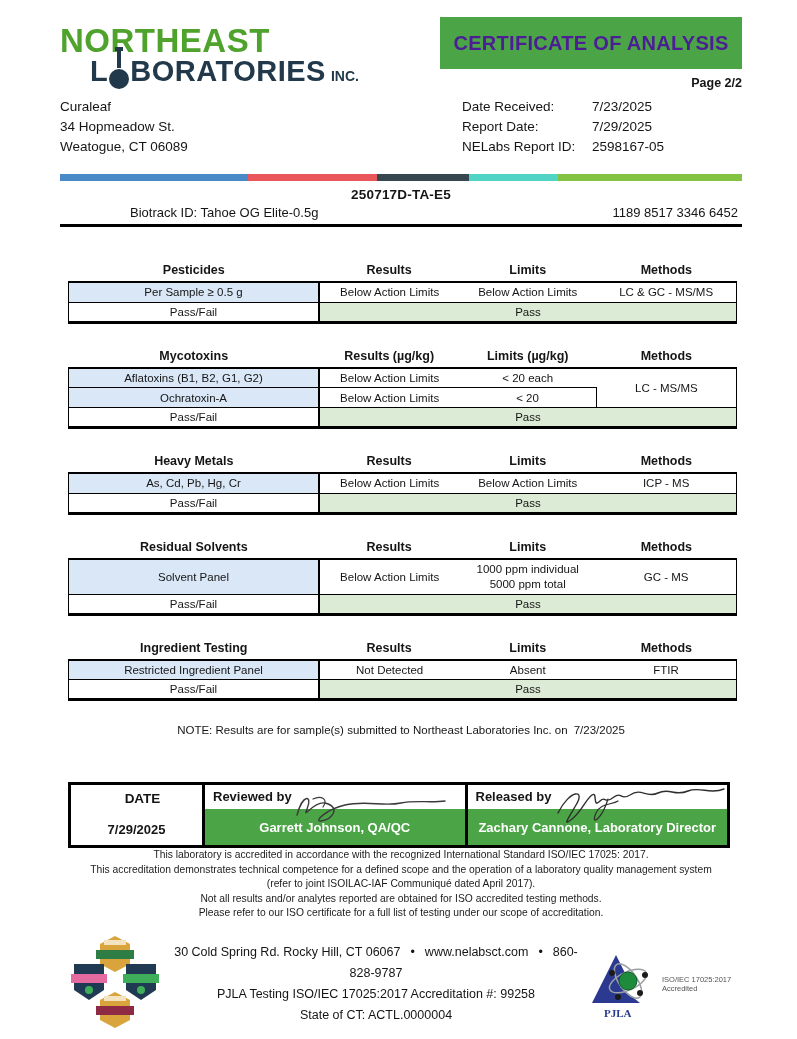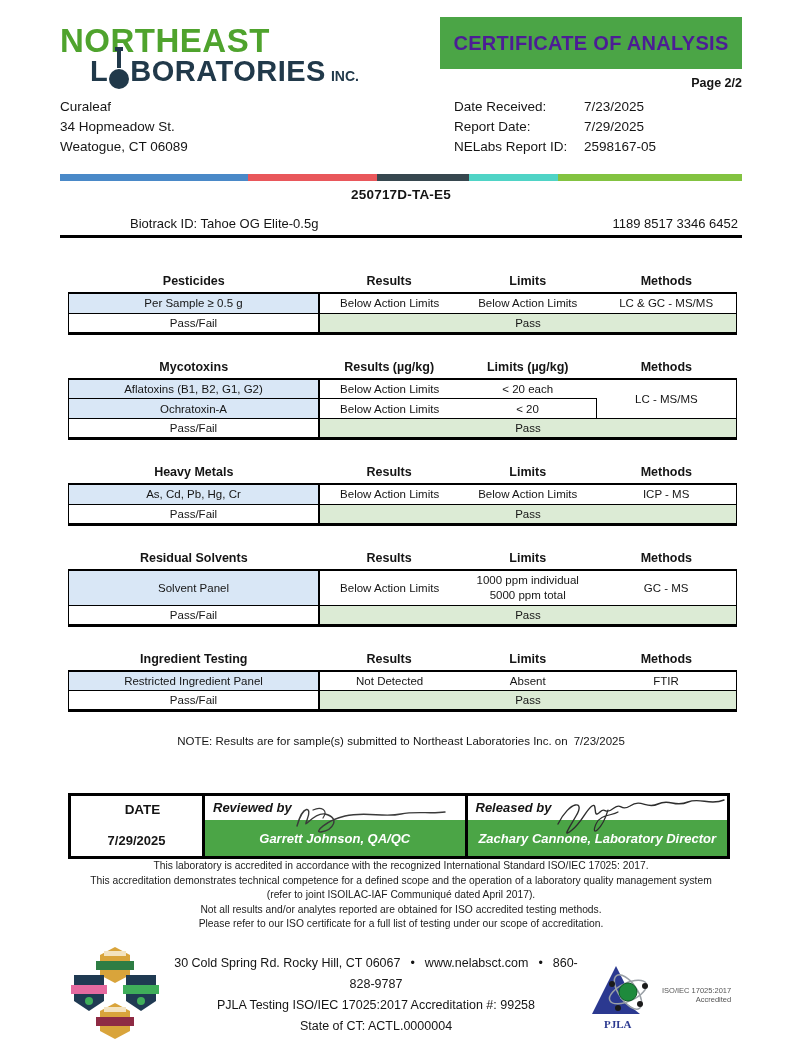--- a/index.html
+++ b/index.html
@@ -18,28 +18,28 @@
 
   .banner-col { width:302px; }
   .banner { height:52px; margin-top:5px; display:flex; align-items:center; justify-content:center; }
   .banner-title { color:#4c1d95; font-size:20px; font-weight:bold; letter-spacing:.3px; }
   .page-label { text-align:right; font-size:12.5px; font-weight:bold; margin-top:7px; }
 
   .header-bottom { display:flex; justify-content:space-between; margin-top:6px; }
   .client div { font-size:13.5px; line-height:20px; }
   .meta { width:288px; }
   .meta-row { display:flex; font-size:13.5px; line-height:20px; }
-  .meta-label { width:130px; }
+  .meta-label { width:130px;margin-left:8px; }
   .meta-value { }
 
   
   .stripe { display:flex; height:7px; margin-top:17px; }
   .stripe-seg { height:100%; }
   .sample-id { text-align:center; font-size:13.5px; font-weight:bold; margin-top:6px; letter-spacing:.2px; }
-  .biotrack-row { display:flex; justify-content:space-between; font-size:13px; margin-top:14px;
+  .biotrack-row { display:flex; justify-content:space-between; font-size:13px; margin-top:3px;
                   padding:0 4px 0 70px; }
   .thick-rule { height:3px; background:#000; margin-top:4px; }
 
   
   .tables-wrap { margin:34px 5px 0 8px; }
   table.coa { width:100%; border-collapse:collapse; border-bottom:3px solid #000; margin-bottom:23px; table-layout:fixed; }
   table.coa th { font-size:12.5px; font-weight:bold; border-bottom:2px solid #000; padding:2px 4px 4px; }
   table.coa td { font-size:11.5px; text-align:center; padding:2px 4px; height:20px; }
   td.analyte { background:#D9E7F6; border:1.4px solid #000; border-right:2px solid #000; }
   td.val { border-top:1.4px solid #000; border-bottom:1.4px solid #000; }
@@ -50,21 +50,21 @@
 
   
   .note { text-align:center; font-size:11.5px; margin-top:16px; }
   .note .date { margin-left:6px; }
 
   
   .sig-box { display:flex; border:3px solid #000; margin:46px 12px 0 8px; height:66px; }
   .sig-date { width:134px; border-right:3px solid #000; text-align:center; padding-top:6px; }
   .sig-date .lbl { font-size:13.5px; font-weight:bold;padding-left:12px; }
   .sig-date .val { font-size:13px; font-weight:bold; margin-top:16px; }
-  .sig-cell { flex:1; display:flex; flex-direction:column;font-style:italic; }
+  .sig-cell { flex:1; display:flex; flex-direction:column; }
   .sig-cell.mid { border-right:3px solid #000; }
   .sig-top { flex:1; display:flex; align-items:flex-start; padding:4px 0 0 8px; position:relative; }
   .sig-top .lbl { font-size:13px; font-weight:bold; }
   .sig-svg { position:absolute; left:78px; top:0px; }
   .sig-bar { height:36px; color:#fff; font-size:13px; font-weight:bold;
              display:flex; align-items:center; justify-content:center; }
 
   
   .disclaimer { text-align:center; }
   .disclaimer div { font-size:10.3px; line-height:14.5px; color:#1c1c1c; }
@@ -373,18 +373,18 @@
         <ellipse cx="46" cy="36" rx="20" ry="9" fill="none" stroke="#9aa0a6" stroke-width="1.5" transform="rotate(55 46 36)"></ellipse>
         <circle cx="46" cy="36" r="9" fill="#1E8A3C" stroke="#0d5c24" stroke-width="1"></circle>
         <circle cx="30" cy="28" r="3" fill="#1a1a1a"></circle>
         <circle cx="63" cy="30" r="3" fill="#1a1a1a"></circle>
         <circle cx="36" cy="52" r="3" fill="#1a1a1a"></circle>
         <circle cx="58" cy="48" r="3" fill="#1a1a1a"></circle>
         <text x="22" y="72" font-size="11" font-weight="bold" fill="#2B3990" font-family="Liberation Serif, serif">PJLA</text>
       </svg>
       <div class="pjla-txt">
         <div>ISO/IEC 17025:2017</div>
-        <div style="text-align:right">Accredited</div>
+        <div style="text-align:left">Accredited</div>
       </div>
     </div>
   </div>
 
 </div>
 
 </body></html>

